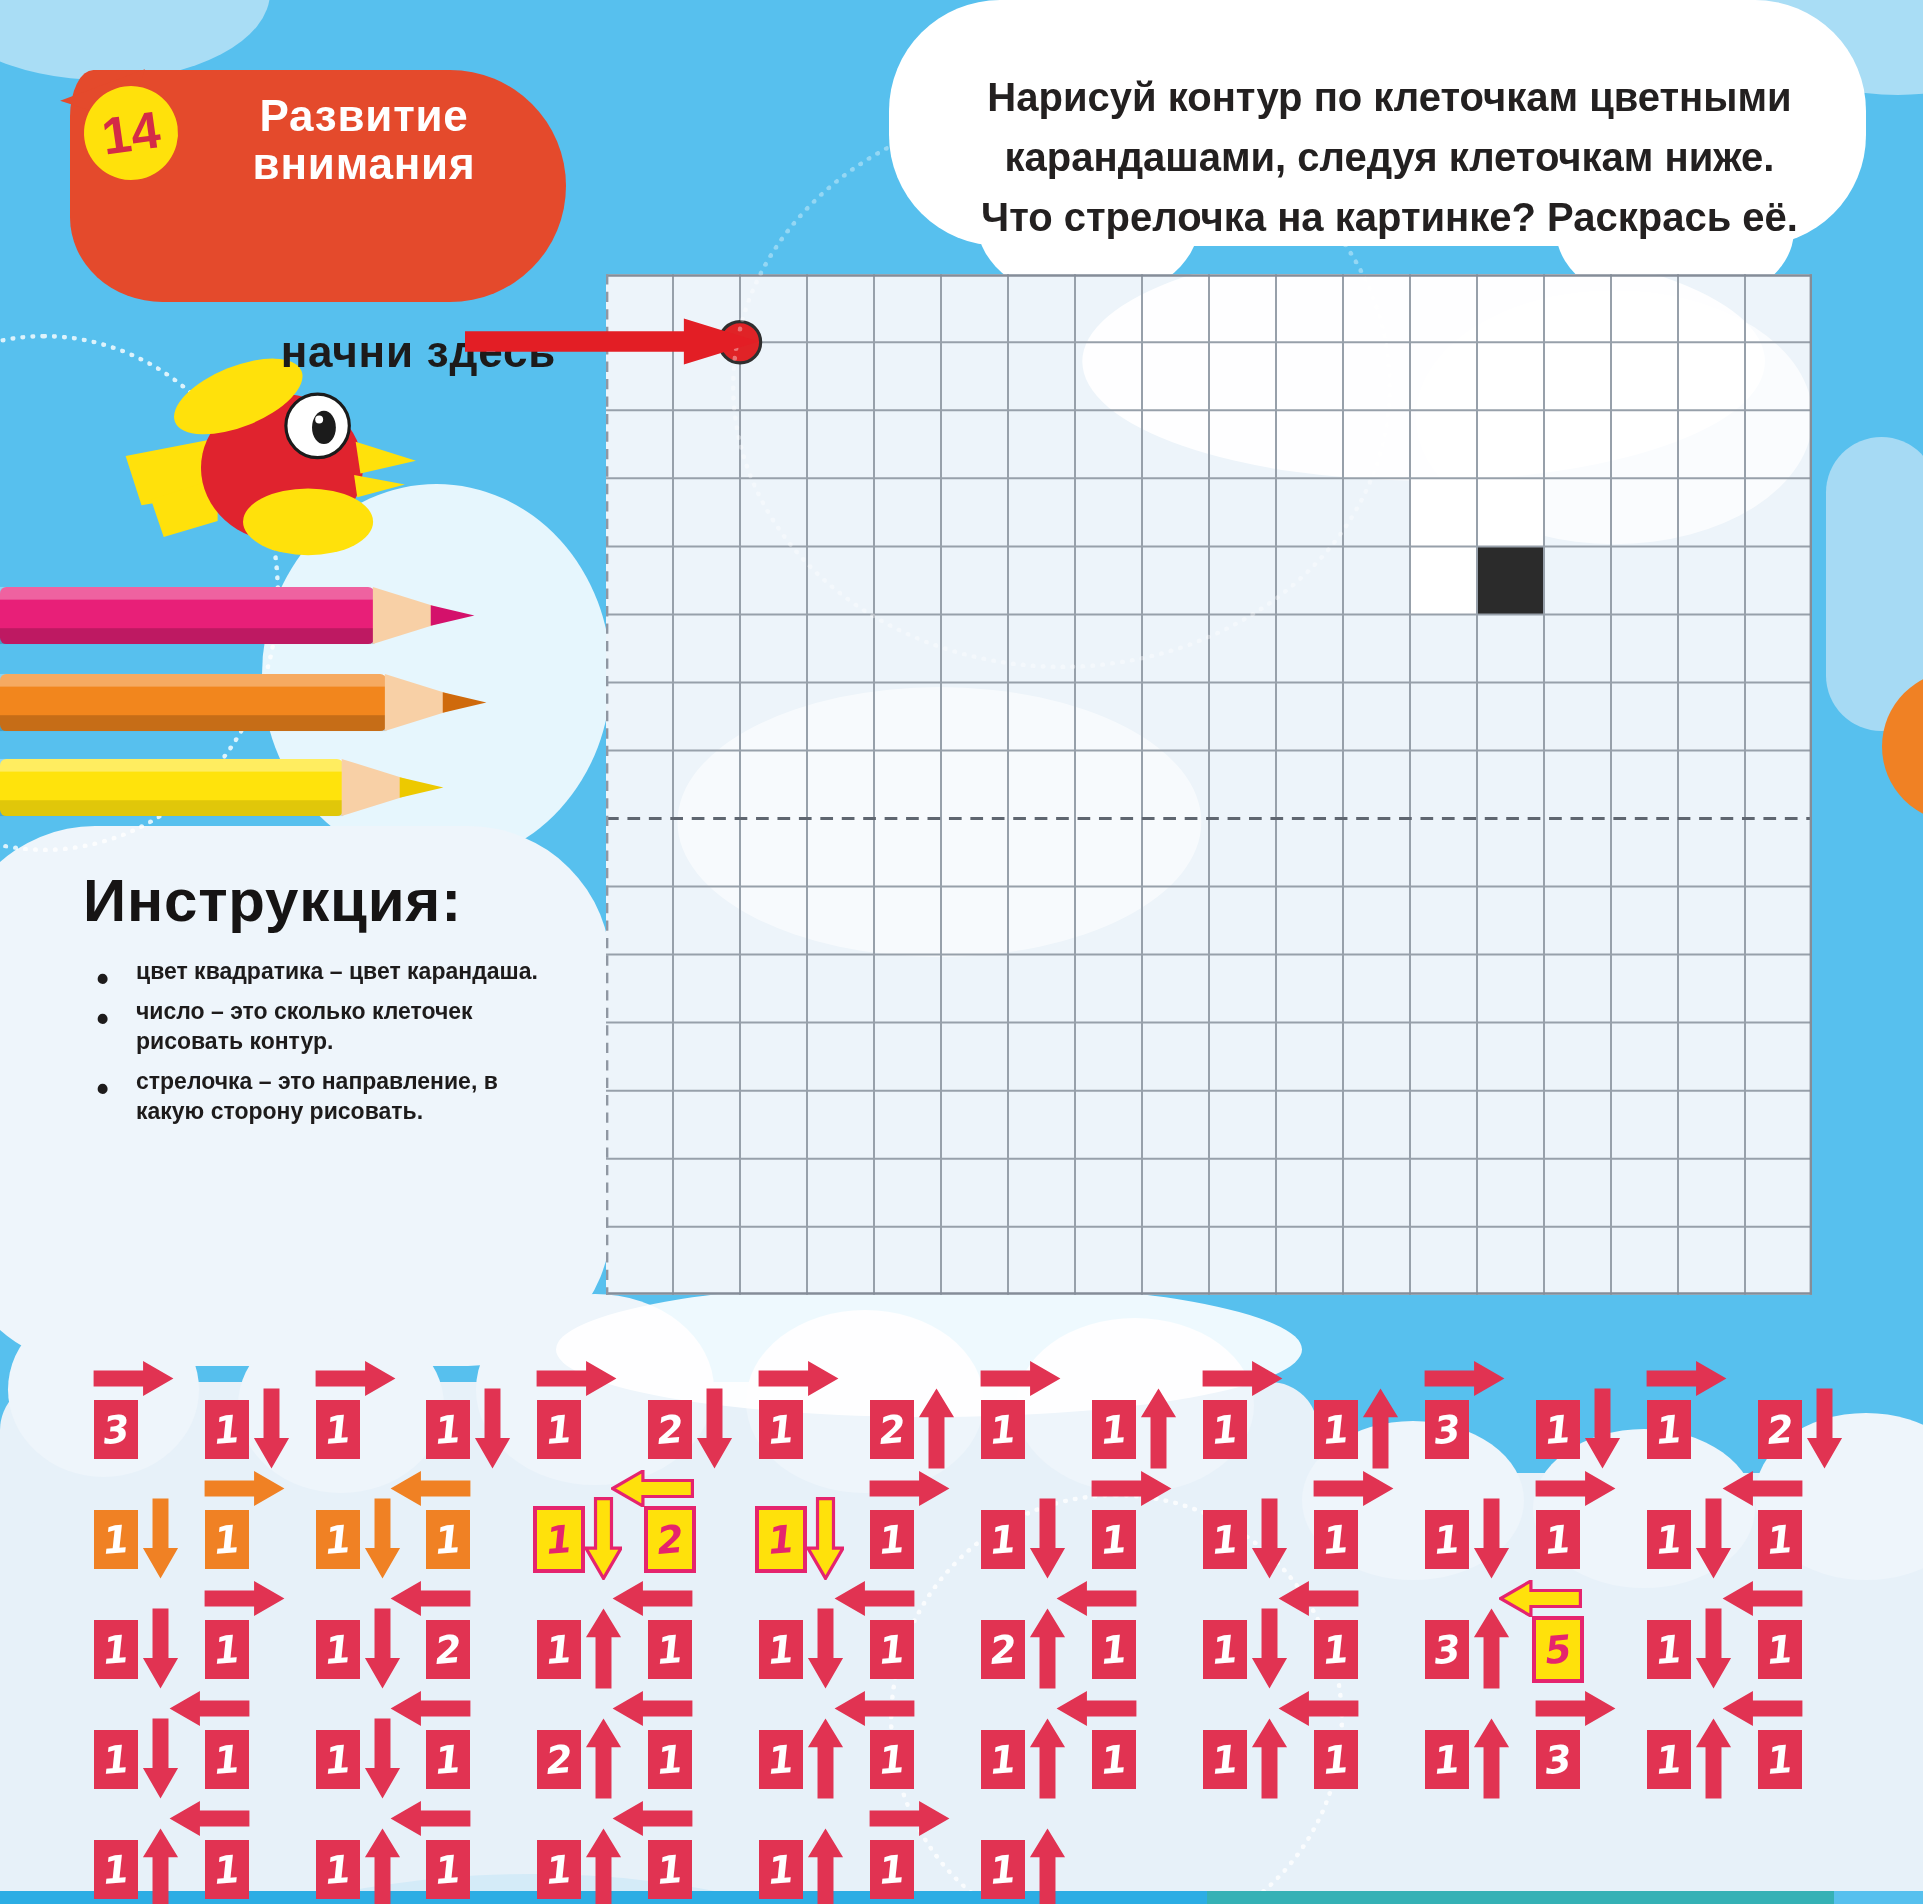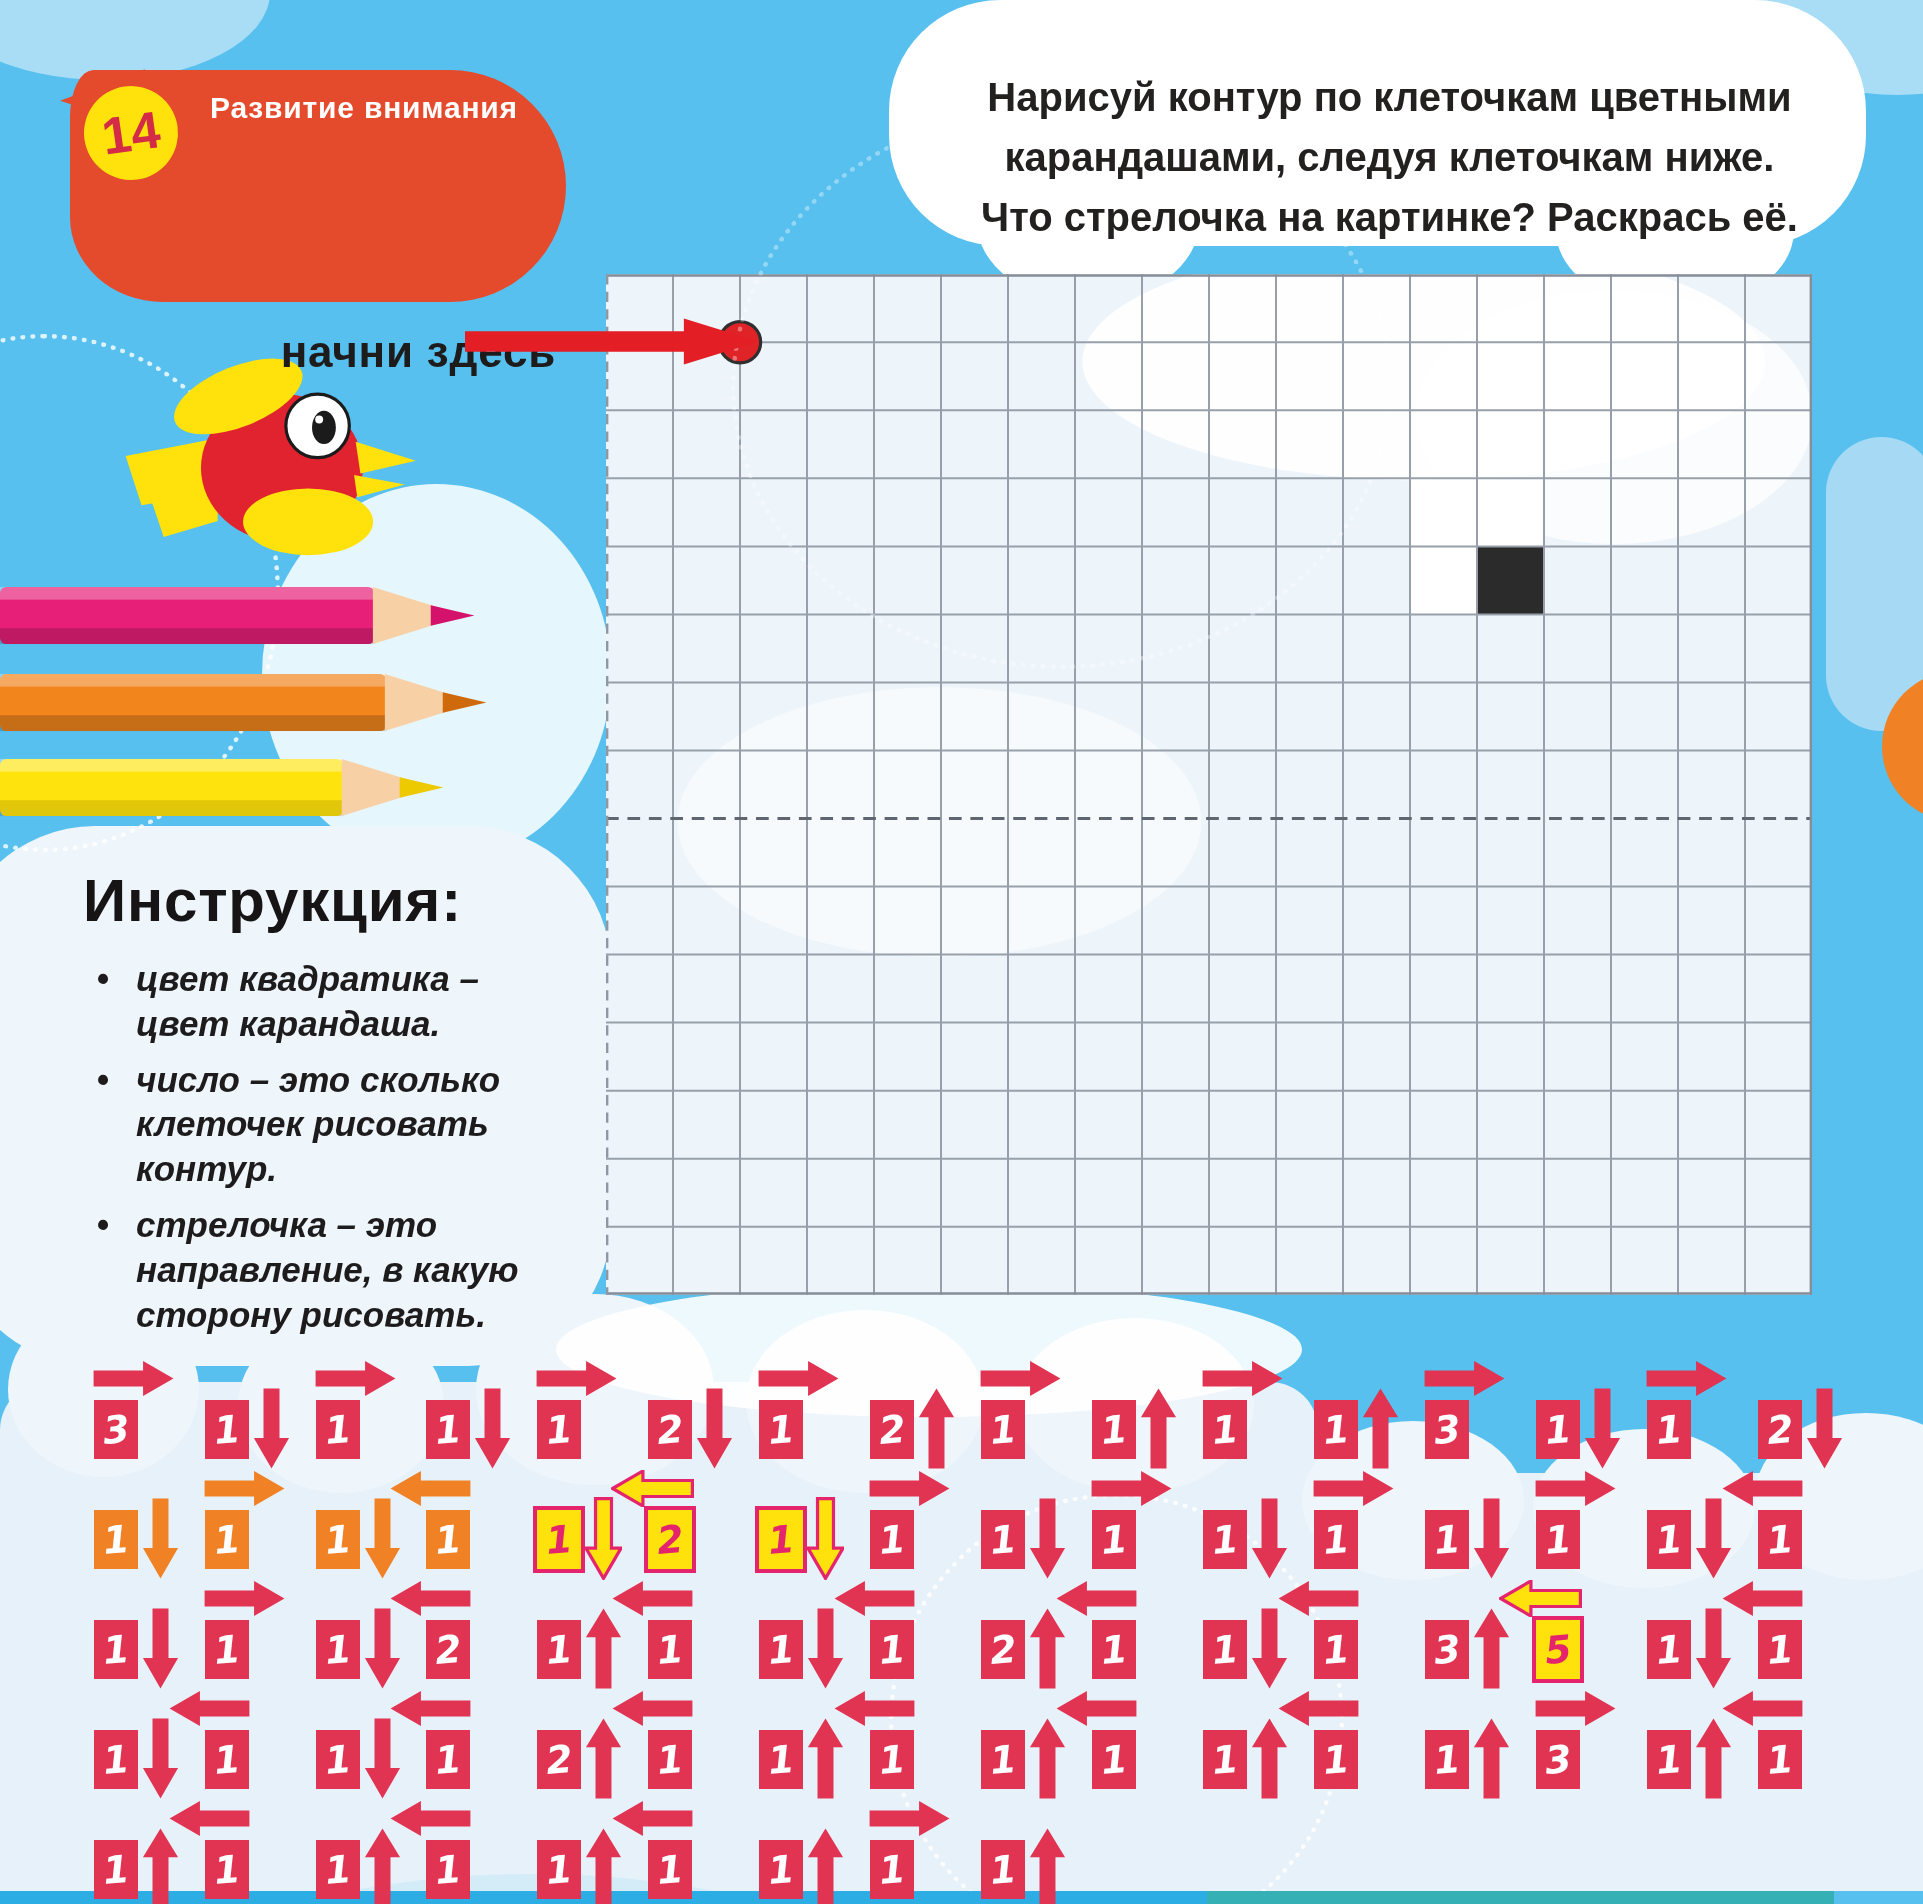--- a/index.html
+++ b/index.html
@@ -17,41 +17,41 @@
           background:var(--bubble,#e44a2c);
           border-radius:24px 119px 119px 95px / 48px 119px 119px 87px;
           z-index:8;}
   .bubble:before{content:"";position:absolute;left:-3.2px;top:-12.7px;width:0;height:0;
           border-left:71px solid transparent;border-bottom:56px solid var(--bubble,#e44a2c);
           transform:rotate(18deg);}
   .badge{position:absolute;left:14.3px;top:16px;width:94px;height:94px;border-radius:50%;
          background:var(--badge-yellow,#ffe10b);display:flex;align-items:center;justify-content:center;
          font-weight:bold;font-size:52px;color:var(--badge-number,#d42b47);transform:rotate(-8deg);}
   .bubble-title{position:absolute;left:135px;top:22px;width:318px;text-align:center;
-         color:#fff;font-weight:bold;font-size:30px;line-height:1.08;letter-spacing:0.8px;}
+         color:#fff;font-weight:bold;font-size:44px;line-height:1.08;letter-spacing:0.8px;}
   .bubble-sub1{position:absolute;left:135px;top:125px;width:318px;text-align:center;
          color:#ffe10b;font-weight:bold;font-size:41px;}
   .bubble-sub2{position:absolute;left:119px;top:165px;width:349px;text-align:center;
          color:#fff;font-weight:bold;font-size:40px;line-height:1.06;}
 
   
   .task{position:absolute;left:897px;top:67px;width:985px;z-index:8;text-align:center;
         color:#232020;font-size:40px;font-weight:bold;line-height:1.5;}
 
   
   .start-label{position:absolute;left:238px;top:327px;width:318px;text-align:right;
         color:#1d1b1b;font-weight:bold;font-size:44px;z-index:9;letter-spacing:0.8px;}
   .start-arrow{position:absolute;left:465px;top:316px;z-index:9;}
 
   
   .instr-head{position:absolute;left:83px;top:866px;font-size:60px;font-weight:bold;
         color:#161414;z-index:8;letter-spacing:0.8px;}
   .instr-list{position:absolute;left:87px;top:957px;width:457px;z-index:8;}
   .instr-item{position:relative;padding-left:49px;margin-bottom:11px;
-        font-size:35px;line-height:1.28;color:#1d1b1b;font-weight:bold;font-style:italic;}
+        font-size:23px;line-height:1.28;color:#1d1b1b;font-weight:bold;}
   .instr-item:before{content:"•";position:absolute;left:9.5px;top:0px;font-size:35px;}
 
   
   #grid-svg{position:absolute;left:606px;top:274px;z-index:5;}
 
   
   .tok{position:absolute;width:44px;height:59px;z-index:7;}
   .tok-sq{position:absolute;left:0;top:0;width:44px;height:59px;
           display:flex;align-items:center;justify-content:center;}
   .tok.red .tok-sq{background:var(--red-token,#e13352);}

